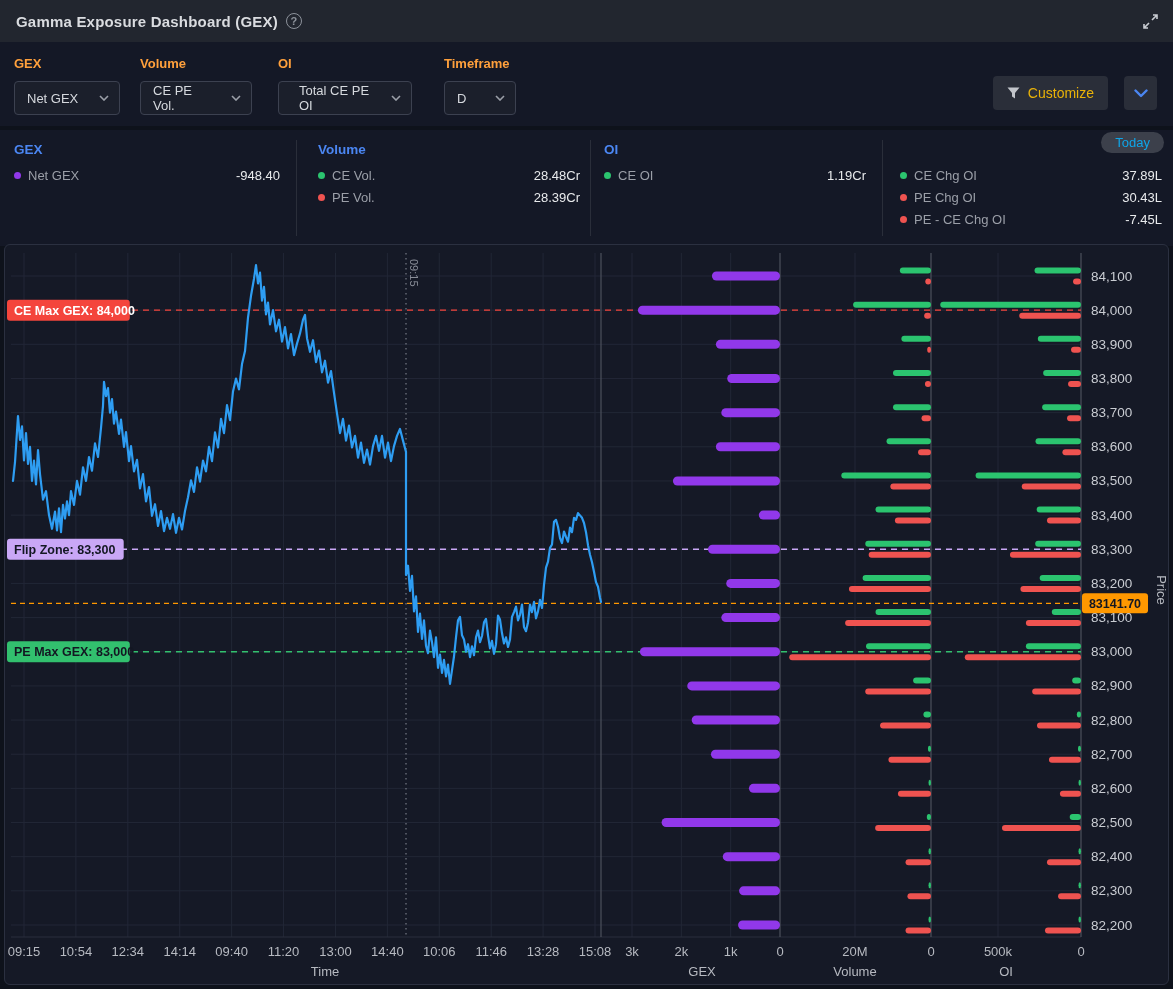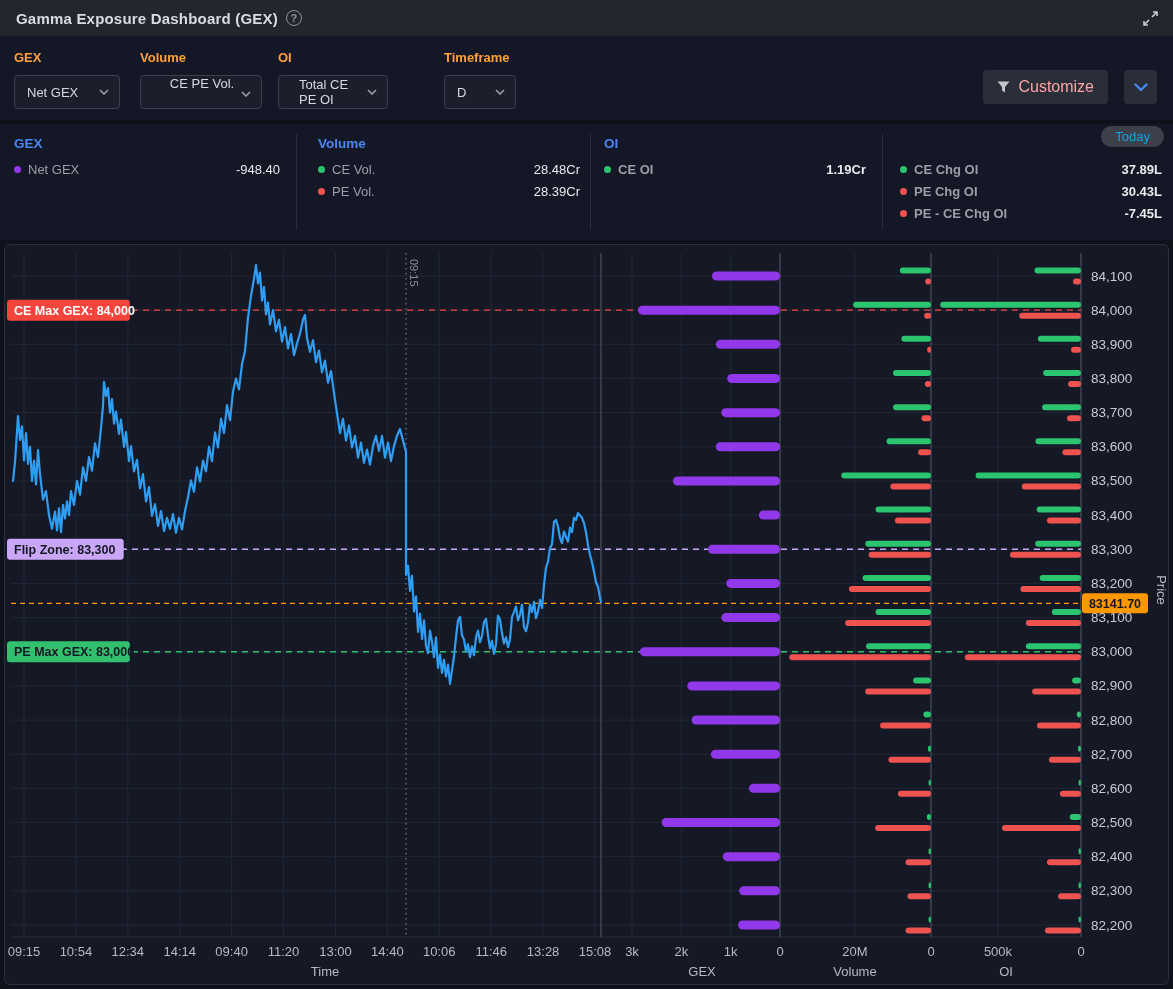--- a/index.html
+++ b/index.html
@@ -5,46 +5,46 @@
   * { margin:0; padding:0; box-sizing:border-box; }
   html,body { width:1173px; height:989px; overflow:hidden; }
   body {
     background:#0e121b;
     font-family:"Liberation Sans","DejaVu Sans",sans-serif;
     color:#d6d9de;
     position:relative;
   }
   
   .titlebar {
-    height:36px; background:#22262f;
+    height:42px; background:#22262f;
     display:flex; align-items:center; padding:0 14px 0 16px;
   }
   .titlebar h1 { font-size:15px; font-weight:700; color:#dadce0; letter-spacing:.2px; }
   .help {
     margin-left:8px; width:16px; height:16px; border:1.4px solid #8d929b; border-radius:50%;
     color:#8d929b; font-size:11px; font-weight:700; display:flex; align-items:center; justify-content:center;
     cursor:pointer;
   }
   .expand-btn { margin-left:auto; background:none; border:none; cursor:pointer; display:flex; }
   
   .controls { height:84px; background:#141826; position:relative; }
   .filter { position:absolute; top:14px; }
   .filter label { display:block; font-size:13px; font-weight:700; color:var(--accent-orange); margin-bottom:10px; }
   .select {
     height:34px; background:#1b1f2b; border:1px solid #3c4150; border-radius:4px;
     display:flex; align-items:center; padding:0 10px 0 12px; cursor:pointer; font-size:13px; color:#d6d9de;
   }
   .select .chev { margin-left:auto; padding-left:14px; display:flex; }
   .f1 { left:14px; }  .f1 .select { width:106px; }
-  .f2 { left:140px; } .f2 .select { width:122px;flex-direction:column; }
-  .f3 { left:278px; } .f3 .select { width:110px;padding-left:20px; }
+  .f2 { left:140px; } .f2 .select { width:112px; }
+  .f3 { left:278px; } .f3 .select { width:134px;padding-left:20px; }
   .f4 { left:444px; } .f4 .select { width:72px; }
   .customize {
     position:absolute; top:34px; right:65px; height:34px; padding:0 14px;
-    background:#2a2e39; border:none; border-radius:4px; color:#fca5a5; font-size:16px;
+    background:#2a2e39; border:none; border-radius:4px; color:#eab308; font-size:14px;
     display:flex; align-items:center; gap:8px; cursor:pointer;
     font-family:"Liberation Sans","DejaVu Sans",sans-serif;
   }
   .collapse {
     position:absolute; top:34px; right:16px; width:33px; height:34px;
     background:#2a2e39; border:none; border-radius:4px; cursor:pointer;
     display:flex; align-items:center; justify-content:center;
   }
   
   .stats { margin-top:4px; height:116px; background:#141826; position:relative; font-size:13px; }
@@ -55,21 +55,21 @@
   }
   .group { position:absolute; top:12px; }
   .group .gtitle { color:var(--accent-blue); font-weight:700; font-size:13.5px; margin-bottom:7px; }
   .srow { display:flex; align-items:center; height:22px; }
   .srow .dot { width:7px; height:7px; border-radius:50%; margin-right:7px; flex:none; }
   .srow .lbl { color:#9b9fa8; }
   .srow .val { margin-left:auto; color:#e8eaec; }
   .g1 { left:14px;  width:266px; }
   .g2 { left:318px; width:262px; }
   .g3 { left:604px; width:558px; }
-  .g3 .cols { display:flex;font-weight:bold; }
+  .g3 .cols { display:flex; }
   .g3 .col { width:262px; }
   .g3 .col + .col { margin-left:34px; padding-left:0; }
   .vdiv { position:absolute; top:10px; bottom:10px; width:1px; background:#2a2e3a; }
   .d1 { left:296px; } .d2 { left:590px; } .d3 { left:882px; }
   
   .chart-panel {
     position:absolute; left:4px; top:244px; width:1165px; height:741px;
     background:#151926; border:1px solid #2b3040; border-radius:6px; overflow:hidden;
   }
   .chart-panel svg { position:absolute; left:0; top:0; }

